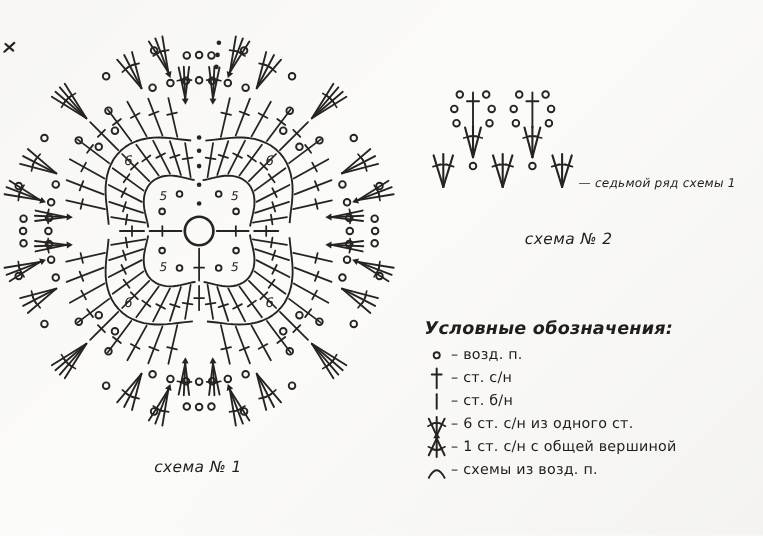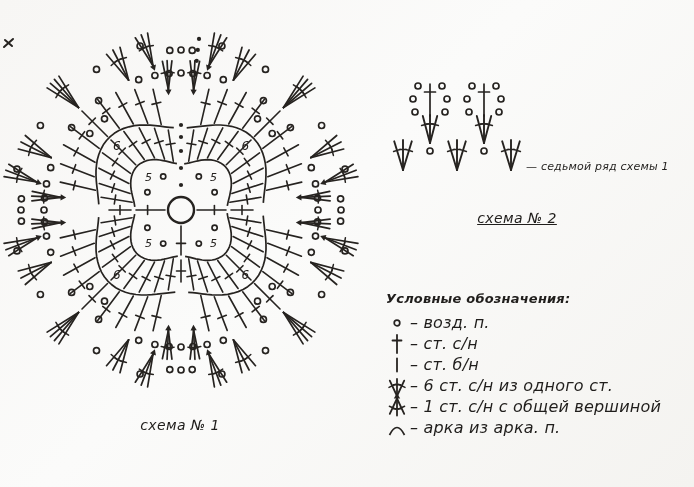--- a/index.html
+++ b/index.html
@@ -11,26 +11,26 @@
   #chart-layer{position:absolute;left:0;top:0;}
   .caption{
     position:absolute;transform:translateX(-50%);
     font-style:italic;font-size:14px;letter-spacing:.4px;white-space:nowrap;
   }
   .annotation{
     position:absolute;font-style:italic;font-size:11px;white-space:nowrap;letter-spacing:.2px;
   }
   .legend{position:absolute;left:386px;top:291px;width:300px;}
   .legend-title{
-    font-style:italic;font-weight:bold;font-size:13px;line-height:16px;
+    font-style:italic;font-weight:bold;font-size:16px;line-height:16px;
     margin-bottom:5px;letter-spacing:.2px;
   }
   .legend-row{display:flex;align-items:center;height:21px;}
   .legend-icon{width:22px;height:24px;flex:0 0 22px;}
-  .legend-label{font-style:italic;font-size:16px;margin-left:2px;white-space:nowrap;letter-spacing:.2px;}
+  .legend-label{font-size:13px;margin-left:2px;white-space:nowrap;letter-spacing:.2px;}
 </style>
 </head>
 <body>
 
 <svg id="chart-layer" width="694" height="487" viewBox="0 0 694 487">
     <g>
       <circle cx="181" cy="210" r="13" fill="none" stroke="#262320" stroke-width="2.4"></circle>
       <line x1="197.0" y1="210.0" x2="226.0" y2="210.0" stroke="#262320" stroke-width="1.6" stroke-linecap="round"></line>
       <line x1="214.4" y1="214.5" x2="214.4" y2="205.5" stroke="#262320" stroke-width="1.6" stroke-linecap="round"></line>
       <line x1="181.0" y1="226.0" x2="181.0" y2="255.0" stroke="#262320" stroke-width="1.6" stroke-linecap="round"></line>
@@ -534,21 +534,21 @@
       <circle cx="469.0" cy="112.0" r="3" fill="none" stroke="#262320" stroke-width="1.7"></circle>
       <circle cx="499.0" cy="112.0" r="3" fill="none" stroke="#262320" stroke-width="1.7"></circle>
     </g>
     <g>
       <line x1="4.0" y1="47.0" x2="13.0" y2="39.0" stroke="#262320" stroke-width="2" stroke-linecap="round"></line>
       <line x1="5.0" y1="40.0" x2="12.0" y2="46.0" stroke="#262320" stroke-width="2" stroke-linecap="round"></line>
     </g>
   </svg>
 
 <div class="caption" id="caption-1" style="left: 180px; top: 417px;">схема № 1</div>
-<div class="caption" id="caption-2" style="left: 517px; top: 210px; text-decoration: underline;">схема № 2</div>
+<div class="caption" id="caption-2" style="left: 517px; top: 210px;">схема № 2</div>
 <div class="annotation" id="annotation-2" style="left: 526px; top: 160px;">— седьмой ряд схемы 1</div>
 
 <div class="legend">
   <div class="legend-title">Условные обозначения:</div>
   <div class="legend-row">
     <svg class="legend-icon" viewBox="0 0 22 24">
         <circle cx="11.0" cy="12.0" r="2.8" fill="none" stroke="#262320" stroke-width="1.7"></circle>
       </svg>
     <span class="legend-label">– возд. п.</span>
   </div>
@@ -585,15 +585,15 @@
         <line x1="11.0" y1="3.5" x2="3.8" y2="18.9" stroke="#262320" stroke-width="1.8" stroke-linecap="round"></line>
         <line x1="3.4" y1="11.2" x2="10.0" y2="14.3" stroke="#262320" stroke-width="1.5" stroke-linecap="round"></line>
         <path d="M11.0 -2.0 L14.2 3.5 L7.8 3.5 Z" fill="#262320"></path>
       </svg>
     <span class="legend-label">– 1 ст. с/н с общей вершиной</span>
   </div>
   <div class="legend-row">
     <svg class="legend-icon" viewBox="0 0 22 24">
         <path d="M3.5 19 Q11 4 18.5 19" fill="none" stroke="#262320" stroke-width="1.7"></path>
       </svg>
-    <span class="legend-label">– арка из арка. п.</span>
+    <span class="legend-label">– схемы из возд. п.</span>
   </div>
 </div>
 
 </body></html>

